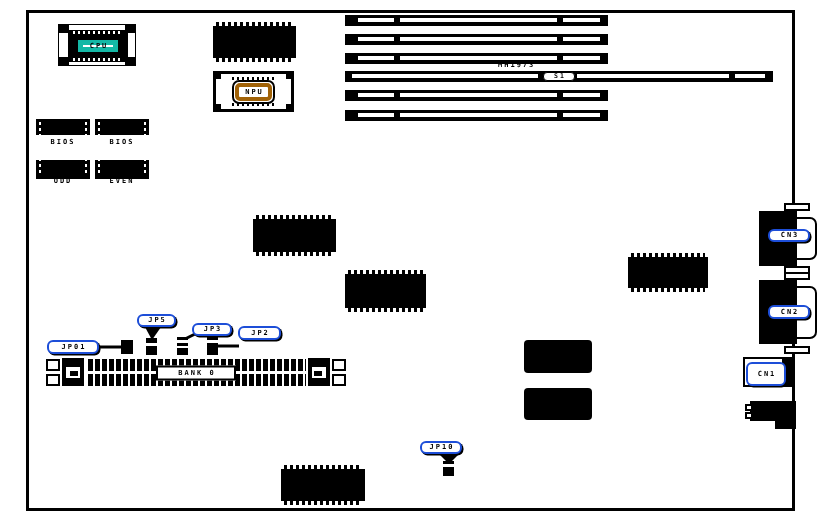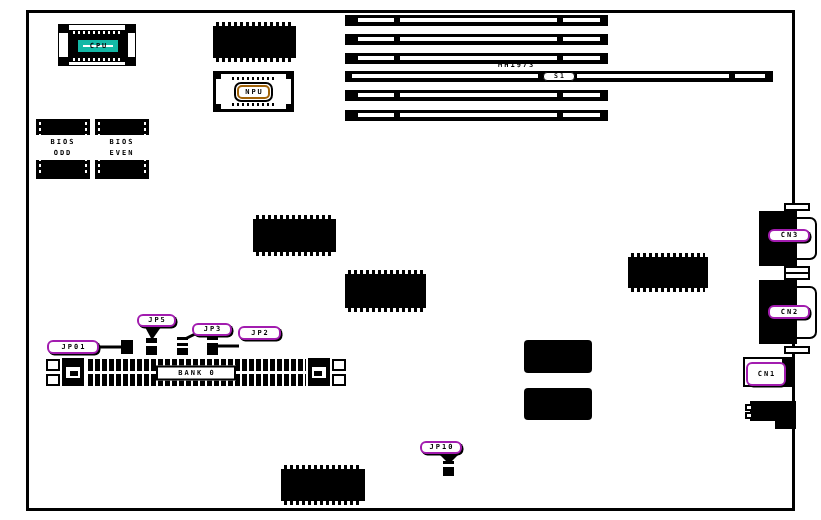--- a/index.html
+++ b/index.html
@@ -35,21 +35,21 @@
 
   
   .lbl {
     font-size: 7px; font-weight: bold; letter-spacing: 2px; line-height: 1;
     white-space: nowrap; color: #000;
   }
 
   
   .tag {
     position: absolute; background: #fff;
-    border: 2px solid #a21caf; border-radius: 6px;
+    border: 2px solid #1d4ed8; border-radius: 6px;
     box-shadow: 1.5px 1.5px 0 #000;
     display: flex; align-items: center; justify-content: center;
     font-size: 7px; font-weight: bold; letter-spacing: 2px; line-height: 1;
     padding-left: 2px; white-space: nowrap;
     z-index: 6;
   }
   
   .plainbox {
     position: absolute; background: #fff; border: 2px solid #000;
     display: flex; align-items: center; justify-content: center;
@@ -76,34 +76,34 @@
   .cpu-die::after  { bottom: 1px; }
 
   
   .npu-socket { position: absolute; left: 213px; top: 71px; width: 81px; height: 41px;
     background: #fff; border: 3px solid #000;
     display: flex; align-items: center; justify-content: center; }
   .npu-pins { position: absolute; left: 16px; right: 16px; height: 3px;
     background-image: repeating-linear-gradient(90deg, #000 0 2px, transparent 2px 5px); }
   .sq { position: absolute; width: 5px; height: 5px; background: #000; }
   .npu-ring { border: 2px solid #000; border-radius: 7px; padding: 1px; background: #fff; }
-  .npu-inner { border: 2px solid #a16207; border-radius: 5px; padding: 2px 4px 1px 6px;
+  .npu-inner { border: 4px solid #a16207; border-radius: 5px; padding: 2px 4px 1px 6px;
     font-size: 7px; font-weight: bold; letter-spacing: 2px; line-height: 1; white-space: nowrap; }
 
   
   .dotted-v { position: absolute; background: #000; }
   .dotted-v::before, .dotted-v::after {
     content: ""; position: absolute; top: 3px; bottom: 3px; width: 2px;
     background-image: repeating-linear-gradient(180deg, #fff 0 3px, transparent 3px 6px);
   }
   .dotted-v::before { left: 3px; }
   .dotted-v::after  { right: 3px; }
   .chip-band { position: absolute; left: 0; right: 0; background: #fff; z-index: 2;
     display: flex; flex-direction: column; align-items: center; justify-content: center; }
-  .chip-band .lbl { line-height: 11px; }
+  .chip-band .lbl { line-height: 11px; margin-top: 28px; }
 
   
   .slot { position: absolute; height: 11px; background: #000; text-align: center; }
   .groove { position: absolute; top: 3px; height: 4px; background: #fff; }
   .s1-box { position: absolute; top: 1px; height: 9px; background: #fff;
     border: 1px solid #000; border-radius: 4px;
     display: flex; align-items: center; justify-content: center;
     font-size: 6.5px; font-weight: bold; letter-spacing: 2px; padding-left: 2px; line-height: 1; }
 
   

